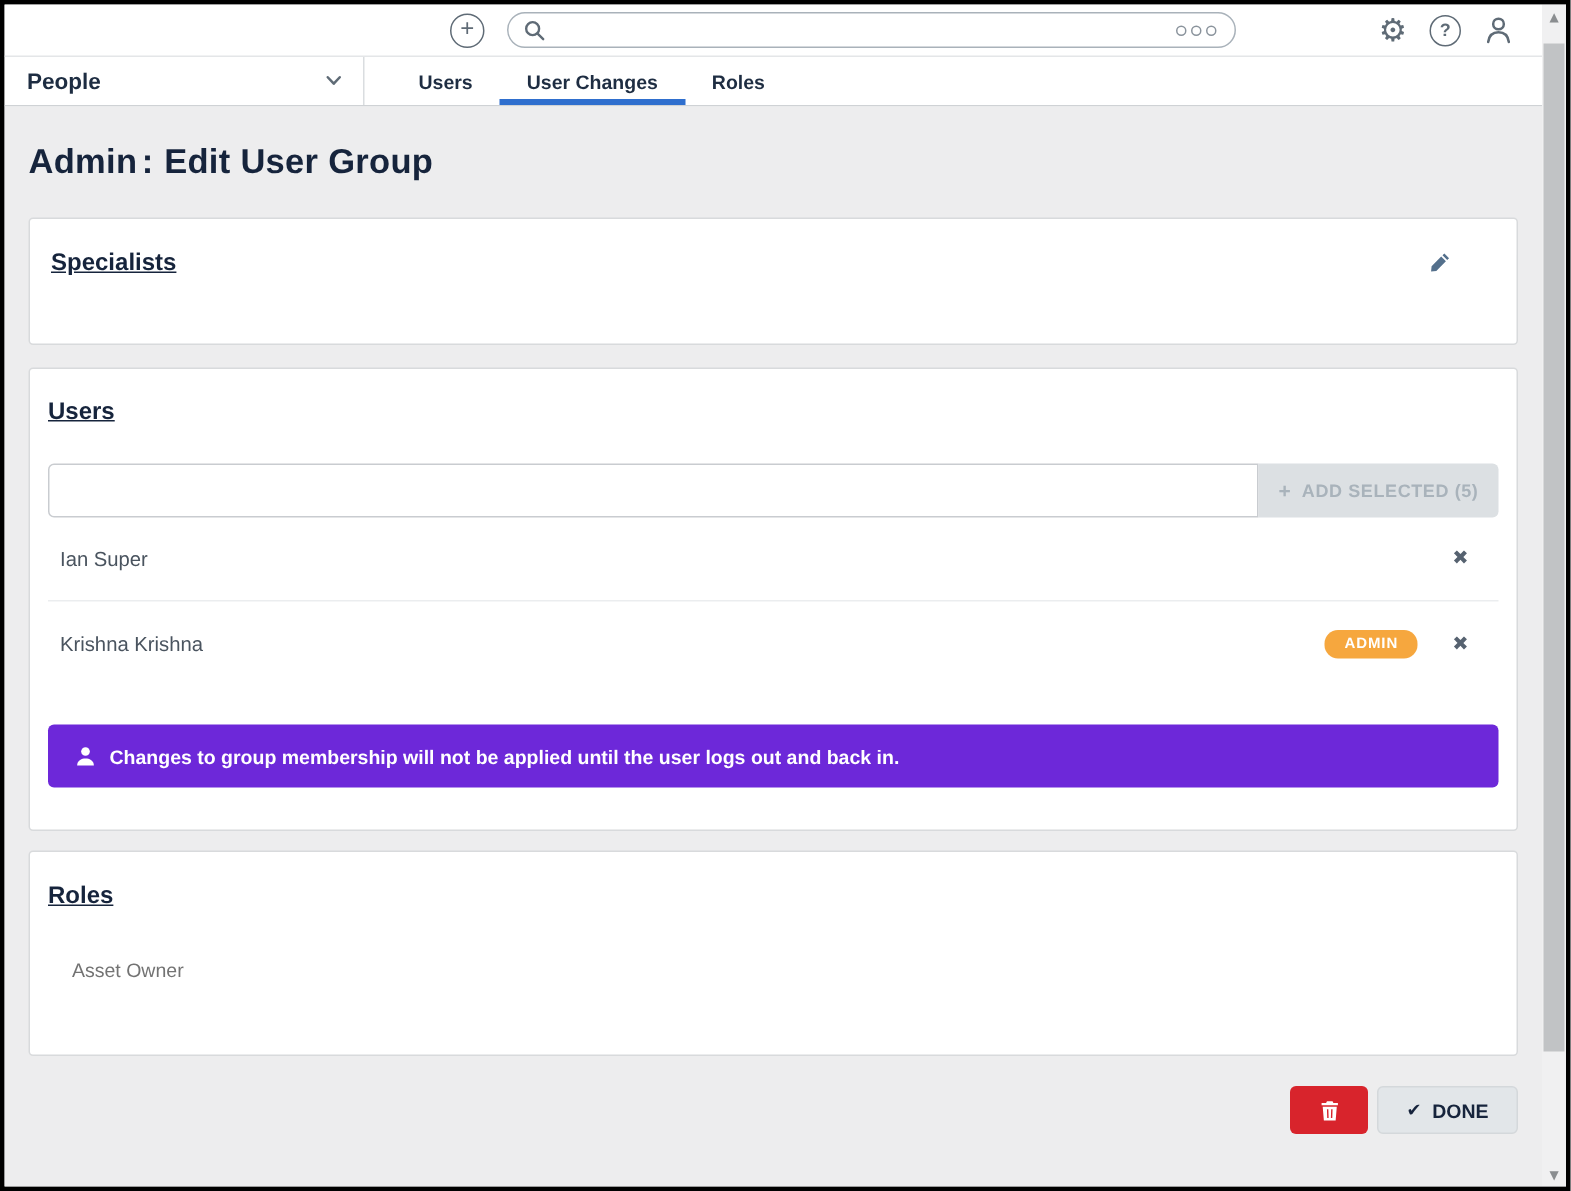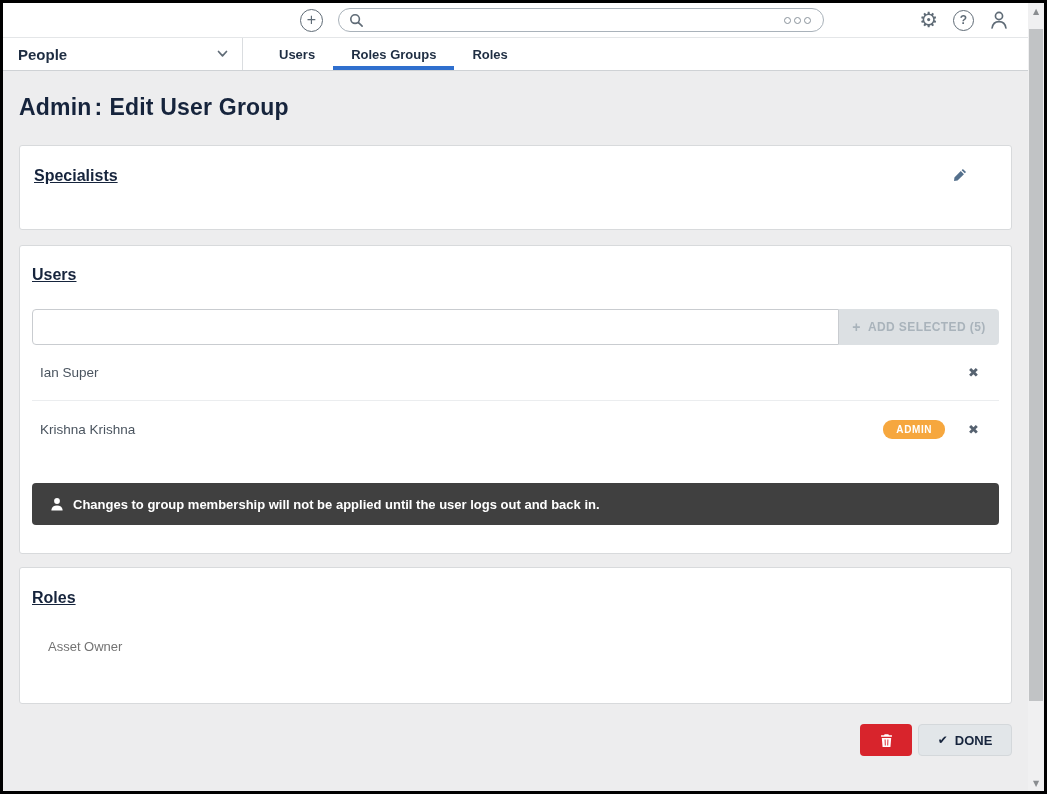--- a/index.html
+++ b/index.html
@@ -86,21 +86,21 @@
   .member-name { font-size: 13.5px; color: #4a545f; }
   .spacer { flex: 1; }
   .admin-badge {
     background: #f6a73e; color: #fff; font-size: 10px; font-weight: 800; letter-spacing: .6px;
     padding: 4px 13px; border-radius: 9px; margin-right: 23px;
   }
   .remove-x {
     font-family: "DejaVu Sans", sans-serif; font-size: 13px; font-weight: 700; color: #566270; cursor: pointer;
   }
   .group-notice {
-    margin-top: 26px; height: 42px; background: #404040; border-radius: 4px; color: #fff;
+    margin-top: 26px; height: 42px; background: #6d28d9; border-radius: 4px; color: #fff;
     display: flex; align-items: center; padding: 0 18px; gap: 9px;
   }
   .group-notice .msg { font-size: 13px; font-weight: 600; }
 
   .card-roles { height: 137px; padding: 21px 12px 0; }
   .roles-subtitle { font-size: 13.5px; color: #8d939b; margin-top: 9px; }
   .role-item { font-size: 13px; color: #737373; margin: 32px 0 0 16px; }
 
   .footer-actions { display: flex; justify-content: flex-end; gap: 6px; margin-top: 20px; }
   .delete-btn {
@@ -162,21 +162,21 @@
       <div class="module-select">
         <span class="label">People</span>
         <span style="line-height:0;">
           <svg width="11" height="8" viewBox="0 0 11 8">
             <polyline points="1.5,1.5 5.5,5.8 9.5,1.5" fill="none" stroke="#5f6b76" stroke-width="1.7" stroke-linecap="round" stroke-linejoin="round"></polyline>
           </svg>
         </span>
       </div>
       <div class="tabs">
         <div class="tab">Users</div>
-        <div class="tab active">Roles Groups</div>
+        <div class="tab active">User Changes</div>
         <div class="tab">Roles</div>
       </div>
     </div>
 
     <div class="content">
 
       <div class="page-title">
         <span>Admin</span><span class="colon">:</span><span>Edit User Group</span>
       </div>
 

